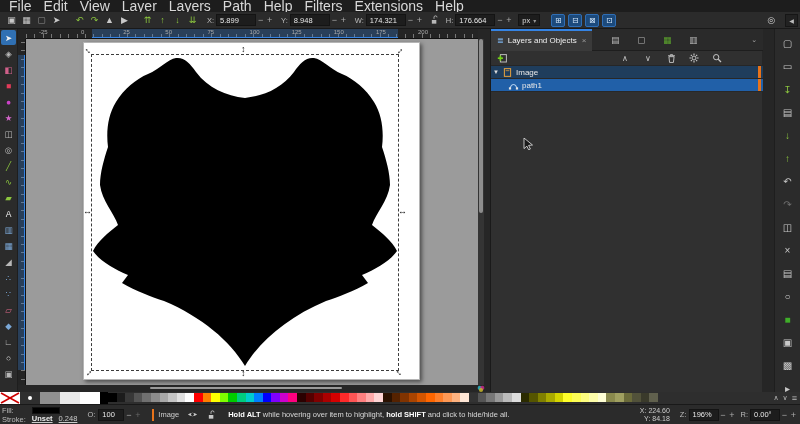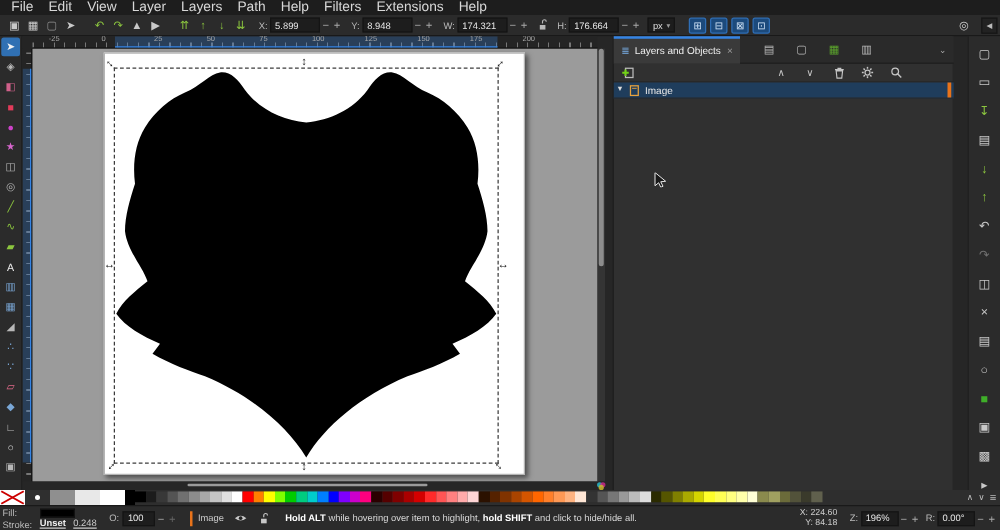--- a/index.html
+++ b/index.html
@@ -2,21 +2,21 @@
 <html><head>
 <meta charset="utf-8">
 <style>
   *{margin:0;padding:0;box-sizing:border-box;}
   html,body{width:800px;height:424px;overflow:hidden;}
   body{font-family:"Liberation Sans","DejaVu Sans",sans-serif;background:#262626;position:relative;color:#ccc;}
   .abs{position:absolute;}
 
   
   #menubar{left:0;top:0;width:800px;height:12px;background:#1d1d1d;display:flex;align-items:center;padding-left:3px;}
-  .menu-item{font-size:11px;color:#d8d8d8;padding:0 6px;line-height:12px;}
+  .menu-item{font-size:14px;color:#d8d8d8;padding:0 6px;line-height:12px;}
 
   
   #cmdbar{left:0;top:12px;width:800px;height:17px;background:#2b2b2b;border-bottom:1px solid #191919;display:flex;align-items:center;padding-left:4px;}
   .cb-icon{width:15px;height:14px;display:flex;align-items:center;justify-content:center;font-size:9px;flex:none;}
   .cb-icon.gap{margin-left:8px;}
   .spin{display:flex;align-items:center;margin-left:7px;flex:none;}
   .spin .lbl{font-size:7.5px;color:#bbb;margin-right:2px;}
   .valbox{width:40px;height:12px;background:#1d1d1d;border:1px solid #141414;font-size:7.5px;color:#e8e8e8;display:flex;align-items:center;padding-left:3px;}
   .mp{font-size:9px;color:#aaa;width:9px;text-align:center;}
   .unitbox{height:12px;background:#1d1d1d;border:1px solid #141414;font-size:7.5px;color:#ddd;display:flex;align-items:center;padding:0 3px;margin-left:5px;}
@@ -398,20 +398,29 @@
 
   <div id="tree" class="abs">
     <div class="trow layer-row">
       <span class="exp">▼</span>
       <span class="ricon">
           <svg class="ic" width="11" height="11">
             <use href="#sym-layer-doc"></use>
           </svg>
         </span>
       <span>Image</span>
+      <span class="bar"></span>
+    </div>
+    <div class="trow selected child">
+      <span class="ricon">
+          <svg class="ic" width="11" height="11">
+            <use href="#sym-path"></use>
+          </svg>
+        </span>
+      <span>path1</span>
       <span class="bar"></span>
     </div>
   </div>
 </div>
 
 <div id="strip" class="abs">
 
 <span class="strip-icon" style="color: rgb(200, 200, 200);">▢</span>
     <span class="strip-icon" style="color: rgb(200, 200, 200);">▭</span>
     <span class="strip-icon" style="color: rgb(140, 198, 63);">↧</span>

